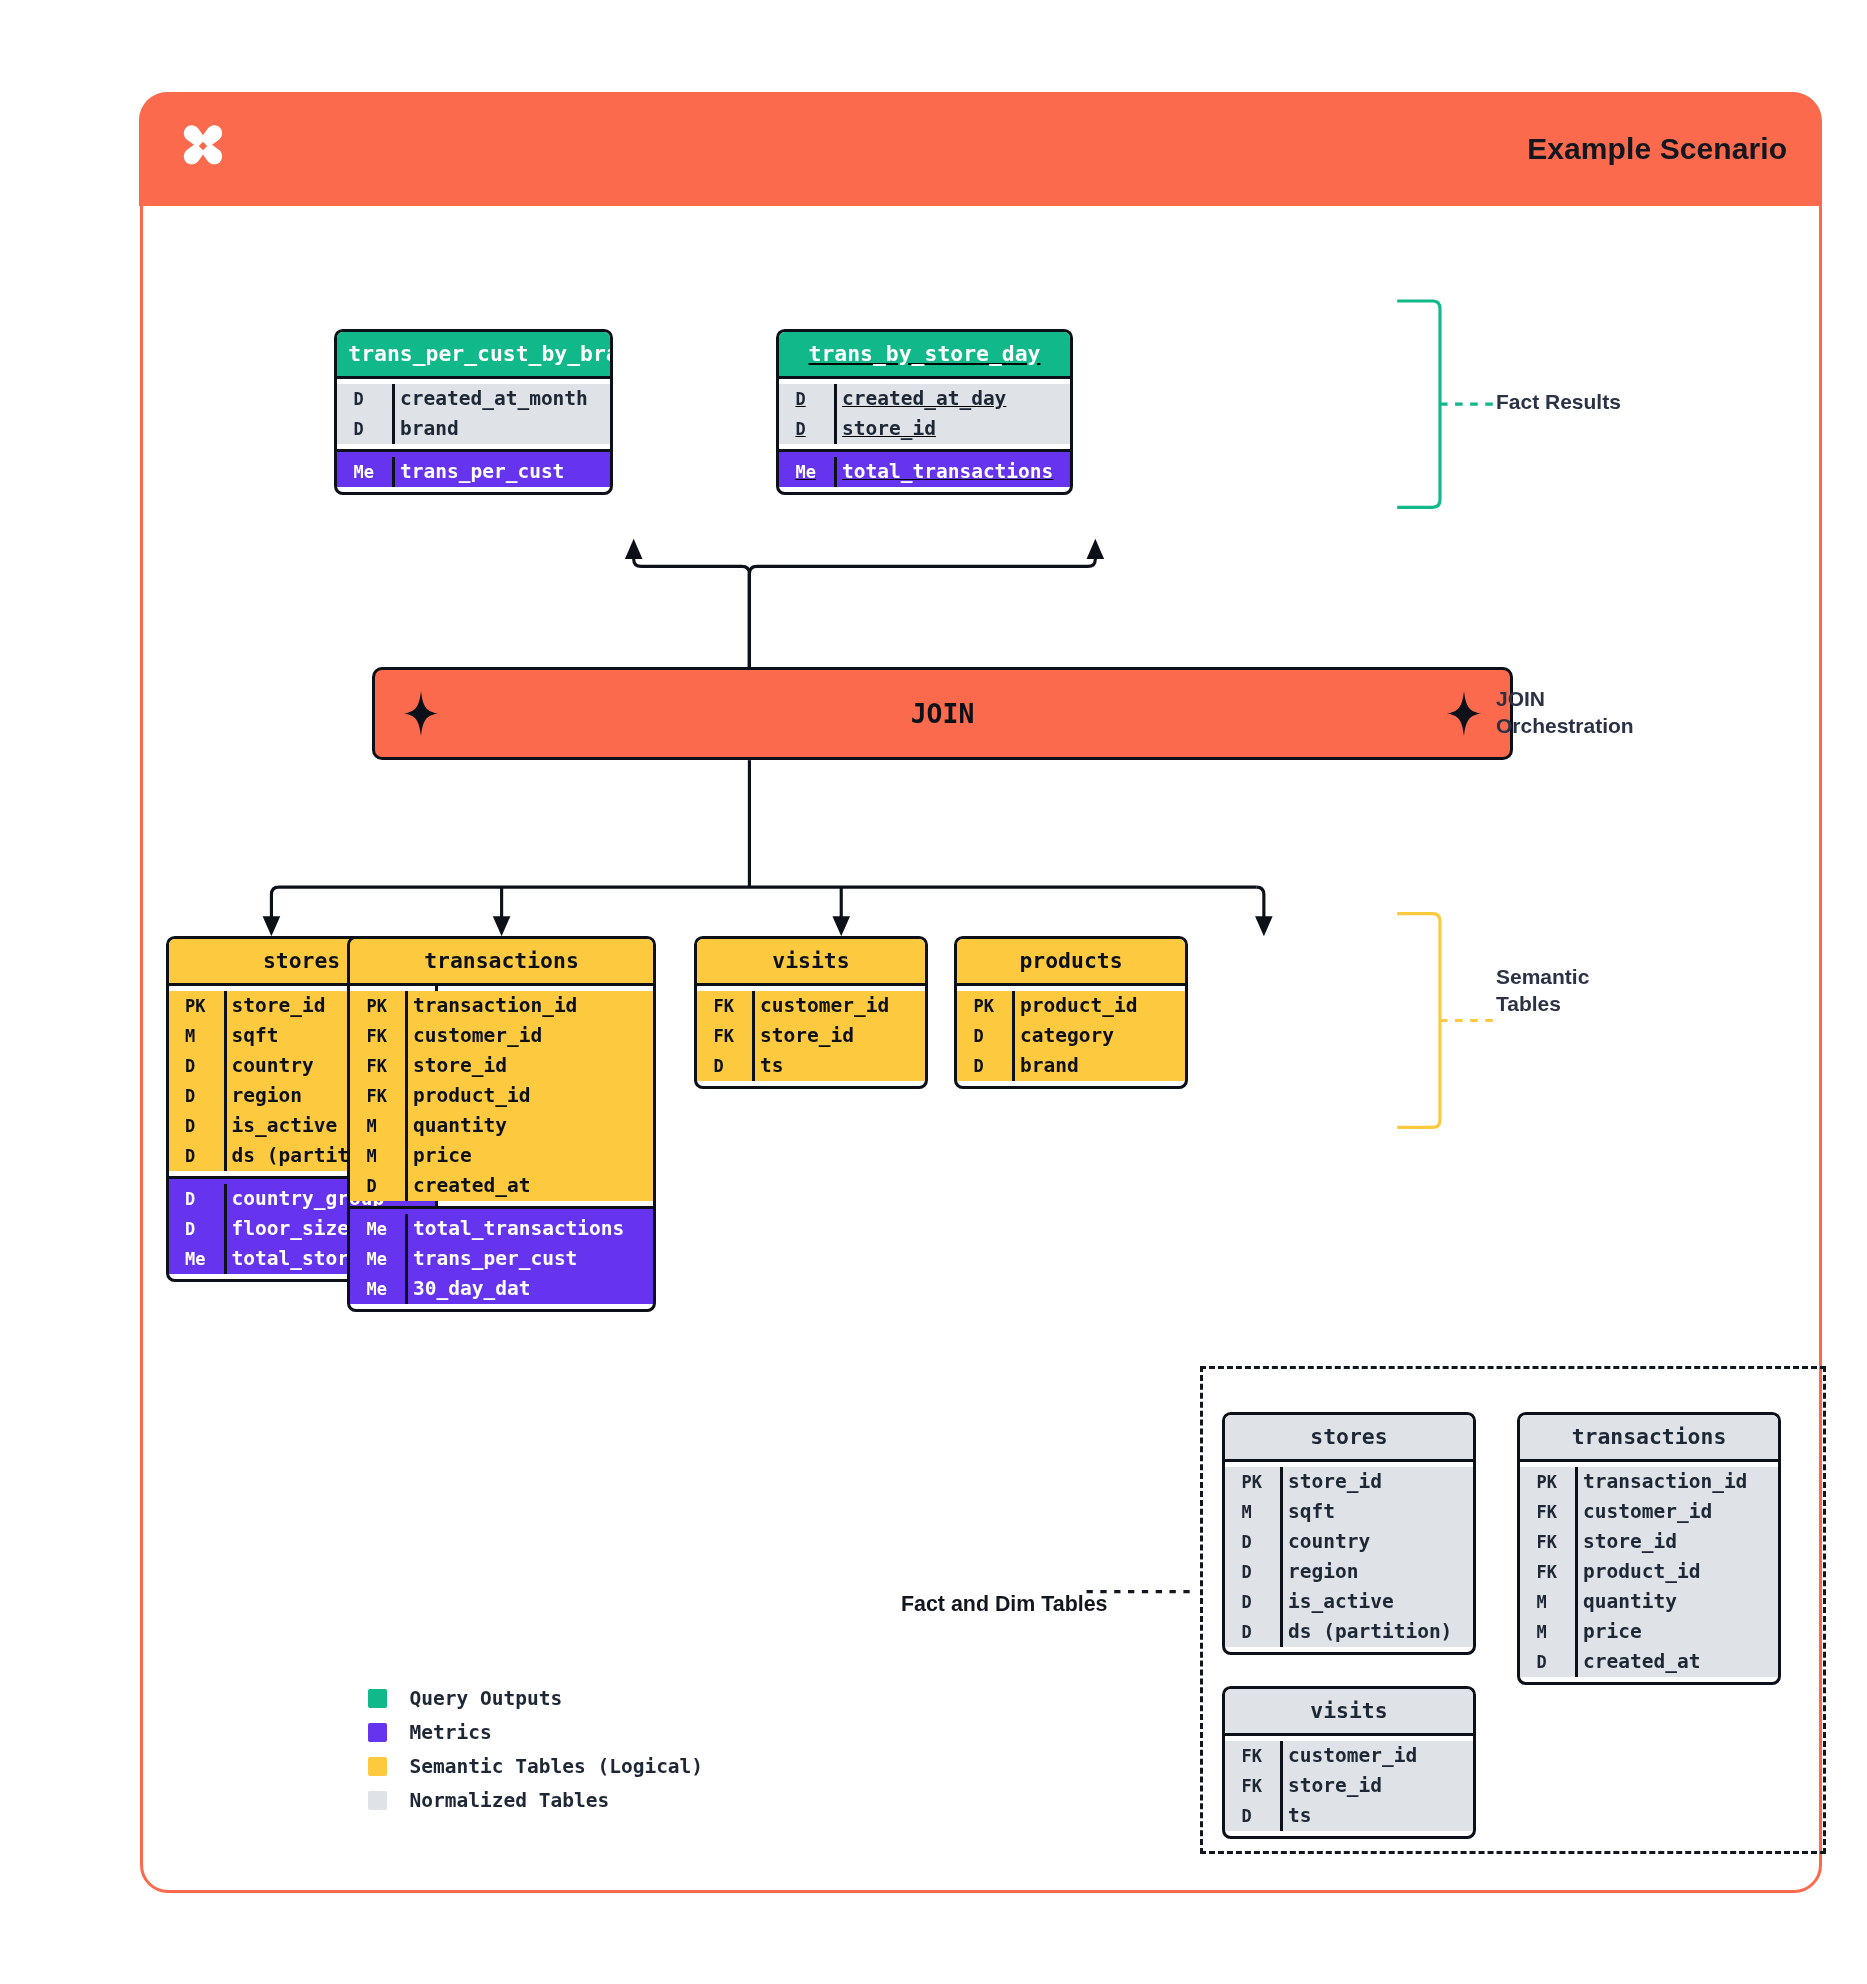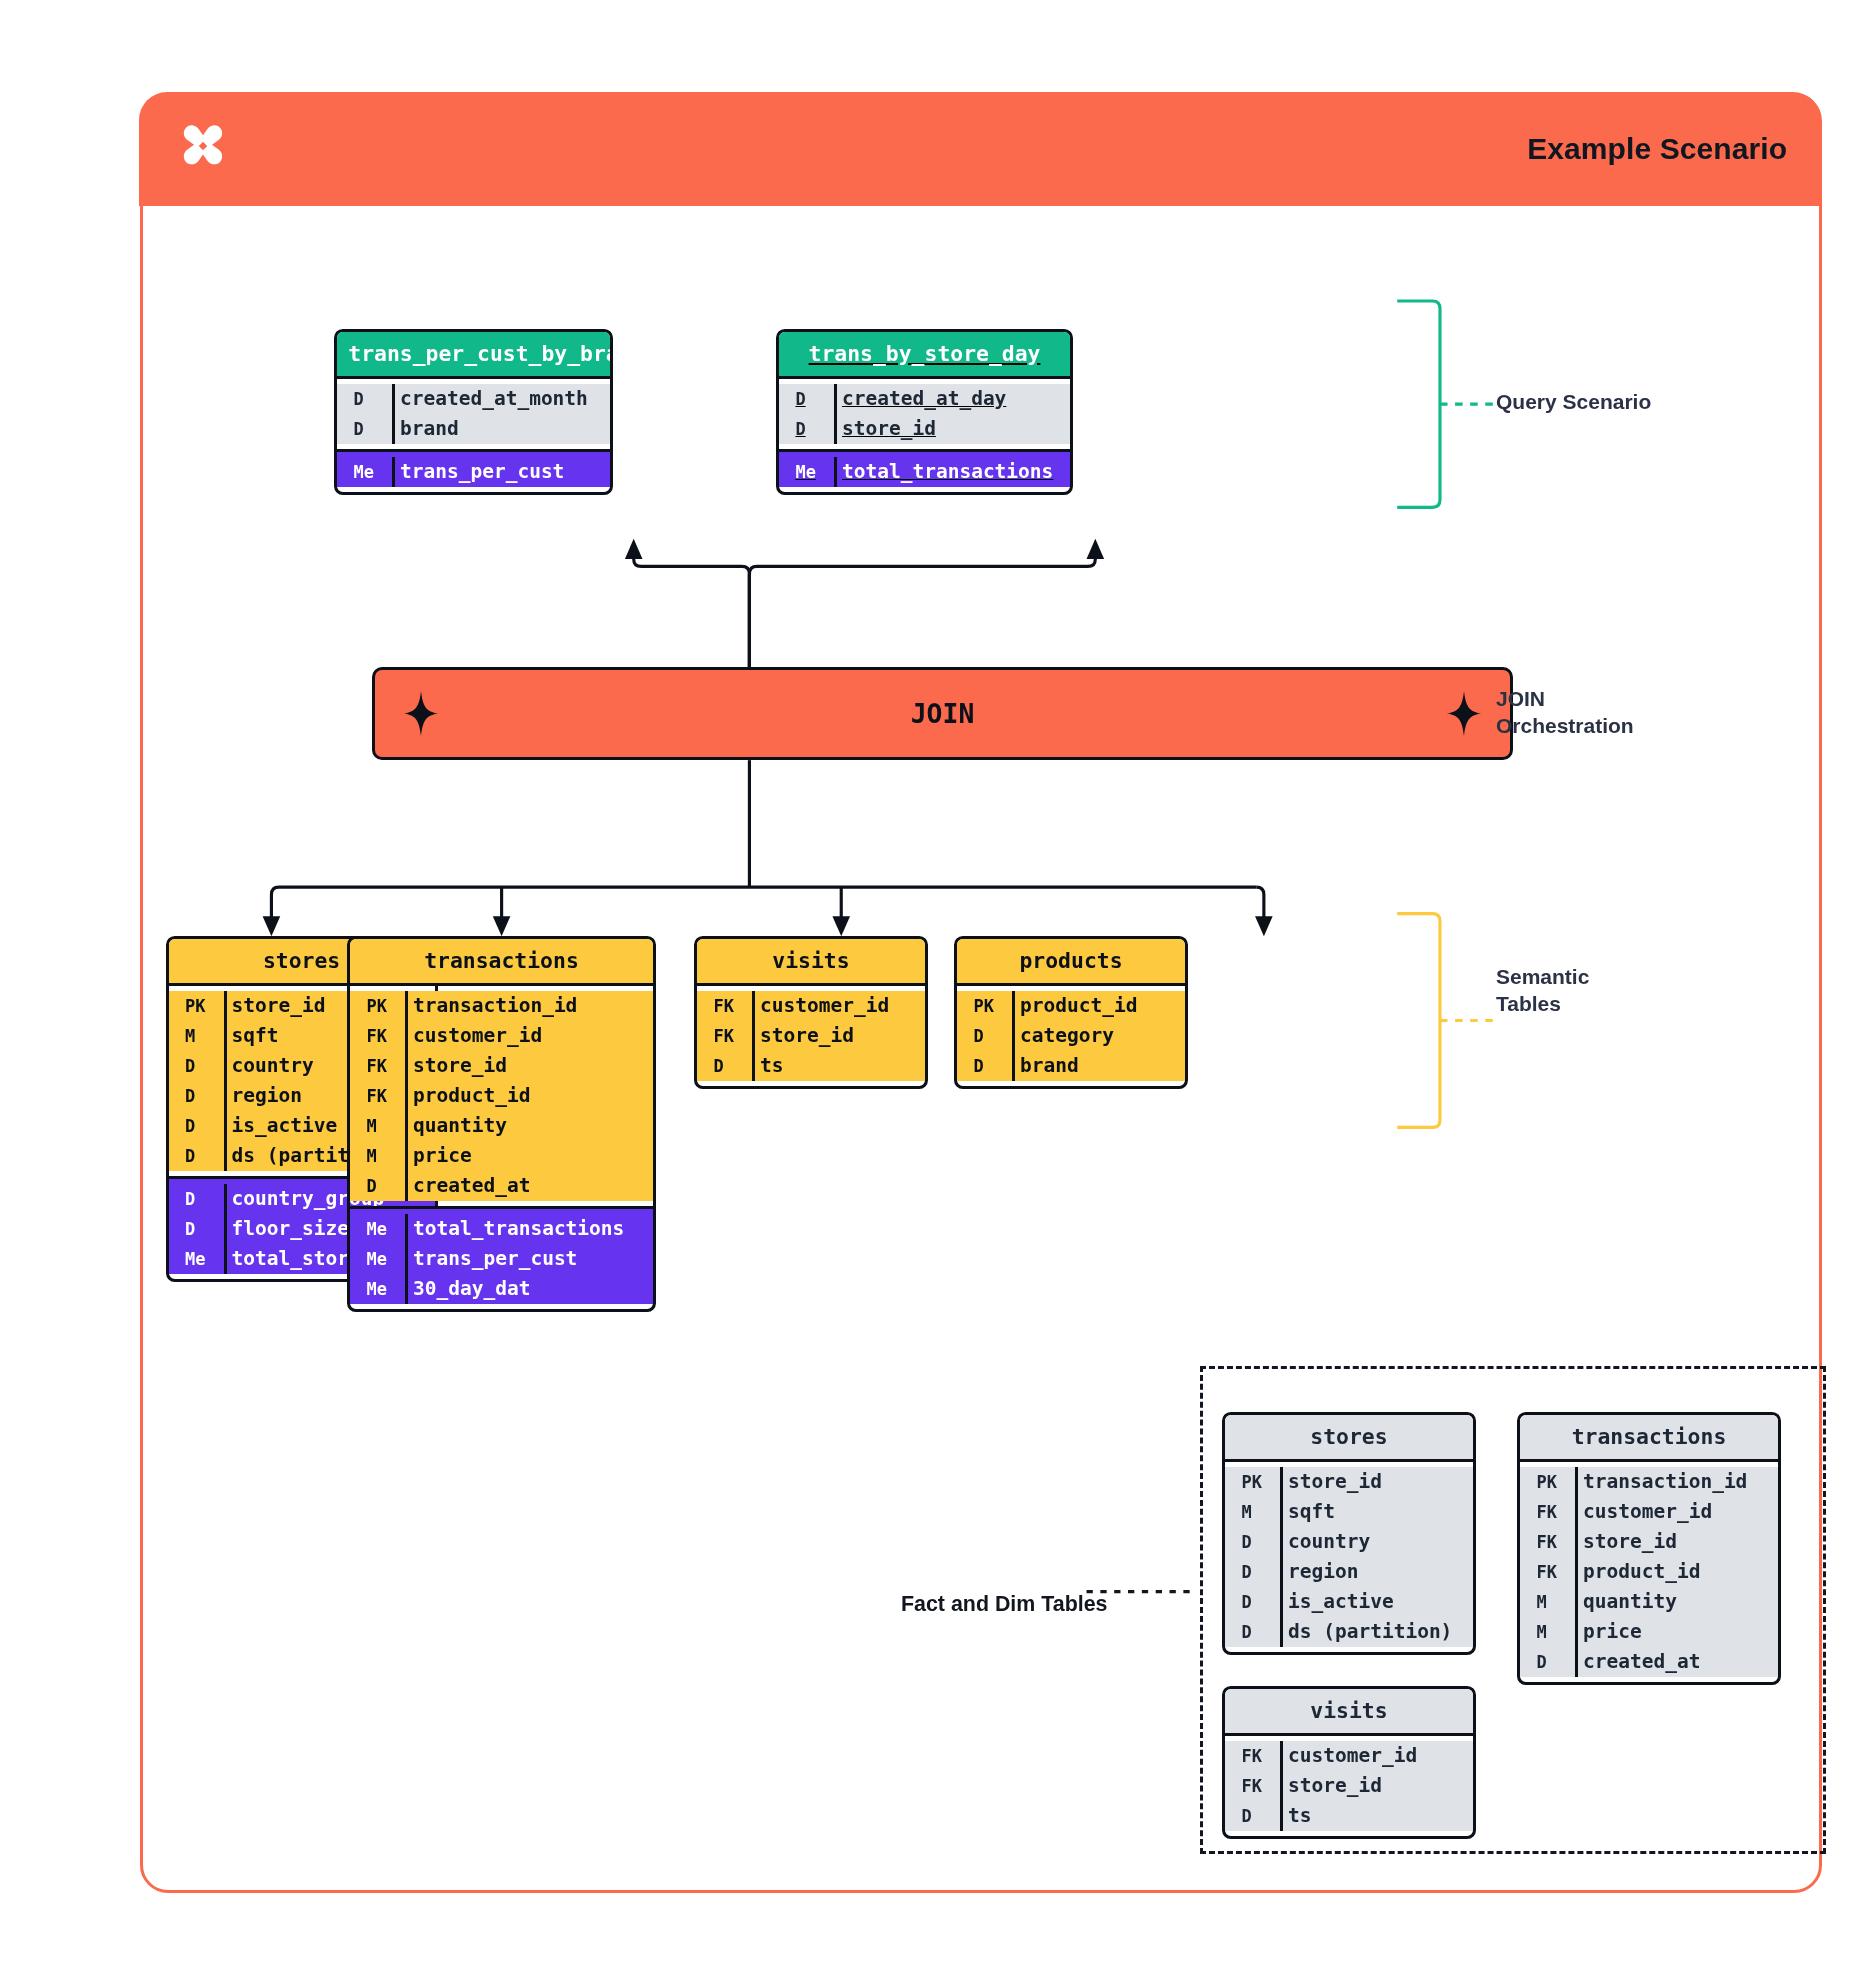--- a/index.html
+++ b/index.html
@@ -226,21 +226,21 @@
           <div class="rowgrp pal-purple pad-top pad-bot">
             <div class="row">
               <div class="tag">Me</div>
               <div class="nm">total_transactions</div>
             </div>
           </div>
         </div>
       </div>
     </div>
 
-    <div class="anno-label" style="left:1353px; top:293px;">Query Scenario</div>
+    <div class="anno-label" style="left:1353px; top:293px;">Fact Results</div>
 
     <div class="join-bar">
       <svg class="sparkle" viewBox="0 0 40 52">
         <path d="M20 0 C22 18 26 24 40 26 C26 28 22 34 20 52 C18 34 14 28 0 26 C14 24 18 18 20 0 Z" fill="#0c1019"></path>
       </svg>
       <div class="join-label">JOIN</div>
       <svg class="sparkle" viewBox="0 0 40 52">
         <path d="M20 0 C22 18 26 24 40 26 C26 28 22 34 20 52 C18 34 14 28 0 26 C14 24 18 18 20 0 Z" fill="#0c1019"></path>
       </svg>
     </div>
@@ -489,16 +489,34 @@
               </div>
             <div class="row">
                 <div class="tag">D</div>
                 <div class="nm">ts</div>
               </div>
           </div>
         </div>
       </div>
     </div>
 
+    <div class="legend">
+      <div class="legend-row">
+        <span class="swatch" style="background:#11b88a"></span>
+        <span class="legend-text">Query Outputs</span>
+      </div>
+      <div class="legend-row">
+        <span class="swatch" style="background:#6633ee"></span>
+        <span class="legend-text">Metrics</span>
+      </div>
+      <div class="legend-row">
+        <span class="swatch" style="background:#fcc93f"></span>
+        <span class="legend-text">Semantic Tables (Logical)</span>
+      </div>
+      <div class="legend-row">
+        <span class="swatch" style="background:#dfe2e6"></span>
+        <span class="legend-text">Normalized Tables</span>
+      </div>
+    </div>
 
   </div>
 </div>
 
 
 </body></html>

